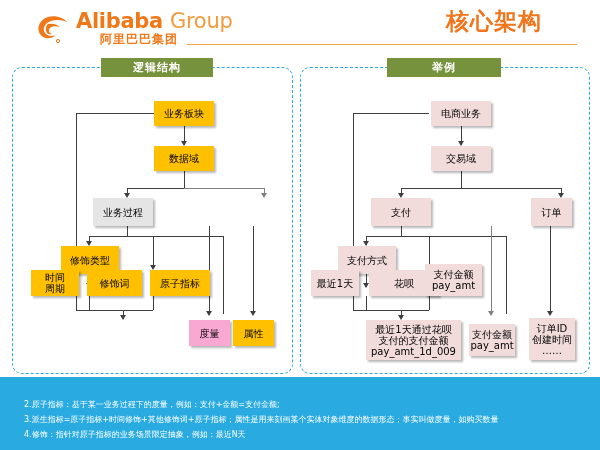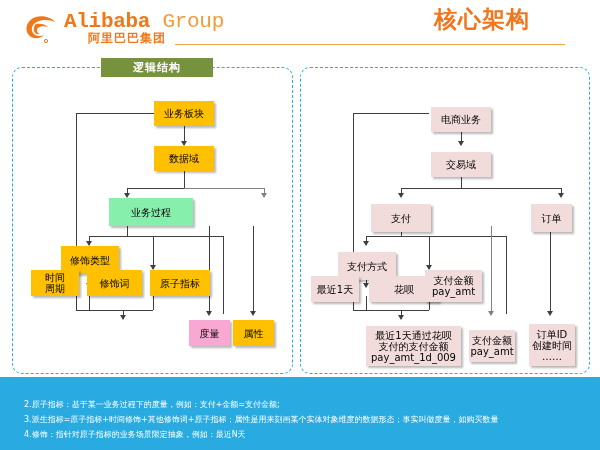--- a/index.html
+++ b/index.html
@@ -2,41 +2,41 @@
 <html><head>
 <meta charset="utf-8">
 <style>
   html,body{margin:0;padding:0;}
   body{
     width:600px;height:450px;background:#ffffff;
     font-family:"DejaVu Sans","Liberation Sans",sans-serif;
     overflow:hidden;position:relative;
   }
   
-  #header{position:absolute;left:0;top:0;width:544px;height:52px;font-family:Liberation Mono, monospace;}
+  #header{position:absolute;left:12px;top:0;width:544px;height:52px;}
   #logo-mark{position:absolute;left:22px;top:12px;width:40px;height:32px;}
   #brand-en{position:absolute;left:64px;top:11px;font-size:21px;line-height:21px;font-weight:bold;color:#F07818;letter-spacing:-.3px;}
   #brand-en .grp{font-weight:normal;color:#F59A3C;}
   #brand-cn{position:absolute;left:88px;top:33px;font-size:12px;line-height:12px;font-weight:bold;color:#F07818;letter-spacing:1px;}
   #header-rule{position:absolute;left:175px;top:44px;width:390px;height:0;border-top:1px solid #F3A24A;}
   #page-title{position:absolute;right:14px;top:8px;font-size:23px;line-height:26px;font-weight:bold;color:#F2741B;letter-spacing:1px;}
   
   .panel{position:absolute;top:67px;height:305px;border:1px dashed #29ABE2;border-radius:10px;background:#fff;}
   #panel-left{left:12px;width:279px;}
   #panel-right{left:300px;width:288px;}
   .panel-title{position:absolute;top:-10px;height:19px;line-height:19px;background:#76923C;color:#fff;
     font-size:11px;font-weight:bold;text-align:center;letter-spacing:1px;}
   #panel-left .panel-title{left:88px;width:112px;}
   #panel-right .panel-title{left:86px;width:114px;}
   
   .node{position:absolute;box-sizing:border-box;display:flex;align-items:center;justify-content:center;
     text-align:center;font-size:10px;line-height:11px;color:#000;
     box-shadow:2px 2px 2px rgba(0,0,0,.28);}
   .n-amber{background:#FFC000;}
-  .n-pink{background:#F2DCDB;margin-top:6px;}
+  .n-pink{background:#F2DCDB;}
   .node span{display:block;padding:0 2px;}
   
   .ln{position:absolute;background:#3F3F3F;}
   .lnh{height:1px;}
   .lnv{width:1px;}
   .arw{position:absolute;width:0;height:0;border-left:3.5px solid transparent;border-right:3.5px solid transparent;
     border-top:5px solid #3F3F3F;}
   .arw-gray{border-top-color:#808080;}
   .ln-gray{background:#808080;}
   
@@ -103,21 +103,21 @@
   <div class="arw" style="left:237px;top:243px;"></div>
 
   <div class="node n-amber" style="left: 141px; top: 33px; width: 60px; height: 25px; background: rgb(255, 192, 0);">
     <span>业务板块</span>
     </div>
 
   <div class="node n-amber" style="left: 141px; top: 78px; width: 60px; height: 25px; background: rgb(255, 192, 0);">
     <span>数据域</span>
     </div>
 
-  <div class="node n-amber" style="left: 96px; top: 130px; width: 84px; height: 28px; background: #86efac;">
+  <div class="node n-amber" style="left: 80px; top: 130px; width: 60px; height: 28px; background: #e5e5e5;">
     <span>业务过程</span>
     </div>
 
 
   <div class="node n-amber" style="left: 48px; top: 178px; width: 58px; height: 28px; background: rgb(255, 192, 0);">
     <span>修饰类型</span>
     </div>
 
   <div class="node n-amber" style="left: 18px; top: 202px; width: 48px; height: 26px; white-space: pre-line; background: rgb(255, 192, 0);">
     <span style="white-space:pre-line;">时间
@@ -135,20 +135,21 @@
   <div class="node n-amber" style="left: 176px; top: 252px; width: 41px; height: 26px; background: #f9a8d4;">
     <span>度量</span>
     </div>
 
   <div class="node n-amber" style="left: 220px; top: 252px; width: 41px; height: 26px; background: rgb(255, 192, 0);">
     <span>属性</span>
     </div>
 </div>
 
 <div class="panel" id="panel-right">
+  <div class="panel-title" style="background: rgb(118, 146, 60);">举例</div>
 
   <div class="ln lnv" style="left:160px;top:58px;height:19px;"></div>
   <div class="arw" style="left:157px;top:73px;"></div>
   <div class="ln lnh" style="left:52px;top:45px;width:76px;"></div>
   <div class="ln lnv" style="left:52px;top:45px;height:157px;"></div>
   <div class="arw" style="left:49px;top:198px;"></div>
 
   <div class="ln lnv" style="left:160px;top:103px;height:17px;"></div>
   <div class="ln lnh" style="left:100px;top:120px;width:160px;"></div>
   <div class="ln lnv" style="left:100px;top:120px;height:8px;"></div>

